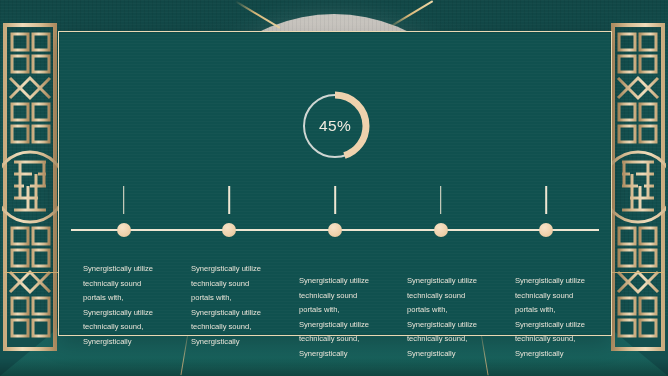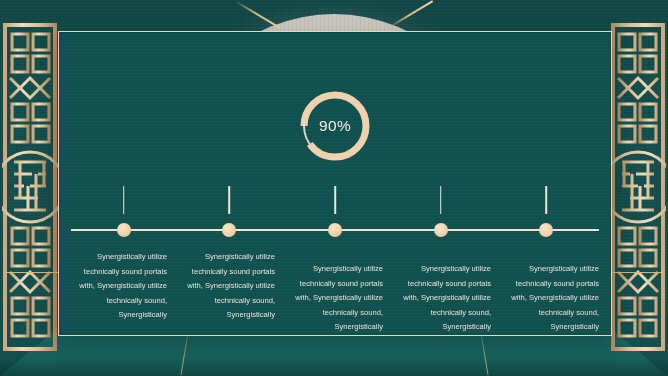--- a/index.html
+++ b/index.html
@@ -77,21 +77,21 @@
   .tl-cols{position:absolute;left:0;right:0;top:0;height:30px;display:flex;}
   .tl-col{flex:1;position:relative;}
   .tl-stem{position:absolute;left:50%;top:-22px;width:1.6px;height:28px;background:#efe6d2;transform:translateX(-50%);}
   .tl-dot{position:absolute;left:50%;top:15px;width:14px;height:14px;border-radius:50%;
     transform:translateX(-50%);
     background:radial-gradient(circle at 38% 32%, #f7e3c8 0%, #efd2ad 55%, #e3bf93 100%);}
 
   
   .captions{position:absolute;left:6px;right:6px;top:218px;display:flex;}
   .cap-cell{flex:1;padding:0 6px;box-sizing:border-box;}
-  .cap-cell p{margin:0;color:#e9e4d8;font-size:7.6px;line-height:1.92;text-align:right;font-weight:400;}
+  .cap-cell p{margin:12px;color:#e9e4d8;font-size:7.6px;line-height:1.92;text-align:left;font-weight:400;}
 
   
   .cap-cell.up{margin-top:0px;}
   .cap-cell.dn{margin-top:12px;}
 </style>
 </head>
 <body>
 
 <div class="stage">
 
@@ -199,25 +199,25 @@
 
   <div class="gold-rule l"></div>
   <div class="gold-rule r"></div>
 
   <div class="card">
     <div class="card-inner-tex"></div>
 
     <div class="donuts">
       <div class="donut-cell">
         <div class="donut">
-          <svg width="74" height="74" viewBox="0 0 74 74" style="transform: rotate(180deg);">
+          <svg width="74" height="74" viewBox="0 0 74 74" style="transform: rotate(-90deg);">
             <circle cx="37" cy="37" r="31" fill="none" stroke="#cfd6d2" stroke-width="2"></circle>
-            <circle class="arc" cx="37" cy="37" r="31" fill="none" stroke="#efd2ad" stroke-width="7" stroke-linecap="butt" stroke-dasharray="175.30087007031045 19.477874452256714"></circle>
+            <circle class="arc" cx="37" cy="37" r="31" fill="none" stroke="#efd2ad" stroke-width="7" stroke-linecap="butt" stroke-dasharray="87.65043503515523 107.12830948741194"></circle>
           </svg>
-          <span class="pct">90%</span>
+          <span class="pct">45%</span>
         </div>
       </div>
     </div>
 
     <div class="timeline">
       <div class="tl-line"></div>
       <div class="tl-cols">
         <div class="tl-col">
           <div class="tl-stem"></div>
           <div class="tl-dot"></div>

